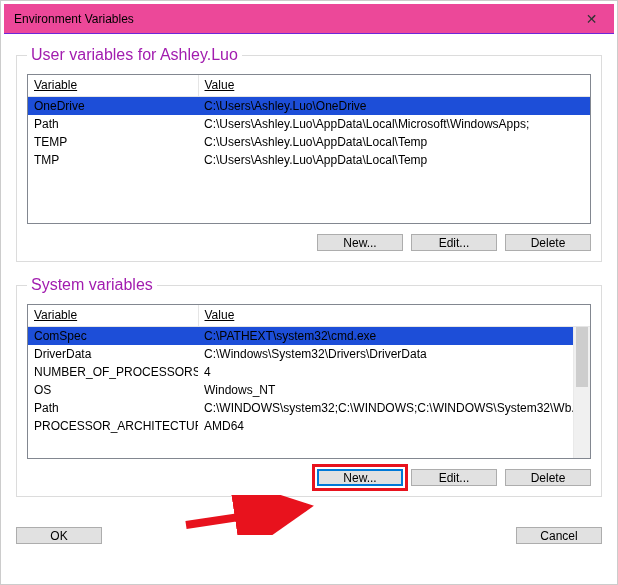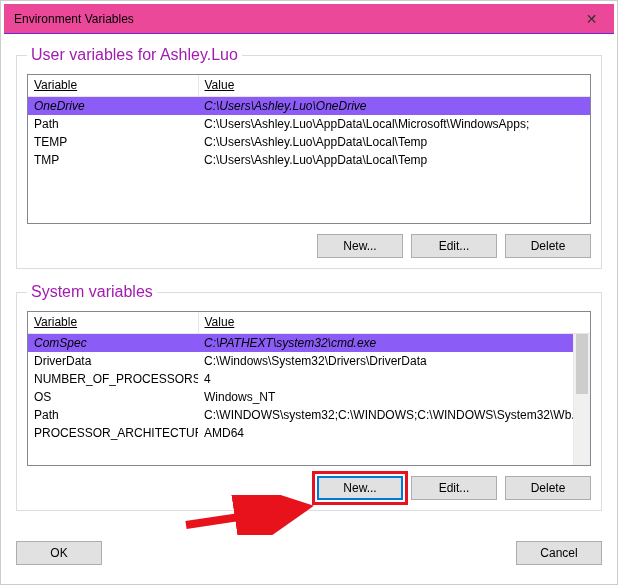--- a/index.html
+++ b/index.html
@@ -74,21 +74,21 @@
     text-decoration: underline;
   }
   table.vars th:last-child { border-right: none; }
   table.vars td {
     padding: 2px 6px;
     height: 18px;
     white-space: nowrap;
     overflow: hidden;
     text-overflow: clip;
   }
-  table.vars tr.sel td { background: #8b5cf6; font-style: italic; }
+  table.vars tr.sel td { background: #1d4ed8; }
   col.c1 { width: 170px; }
 
   
   .scroll-stub {
     position: absolute;
     right: 0; top: 22px; bottom: 0;
     width: 17px;
     background: #f0f0f0;
     border-left: 1px solid #e9e9e9;
   }
@@ -99,21 +99,21 @@
 
   
   .btn-row {
     display: flex;
     justify-content: flex-end;
     gap: 8px;
     margin-top: 10px;
   }
   .btn {
     min-width: 86px;
-    height: 24px;
+    height: 17px;
     background: #e1e1e1;
     border: 1px solid #adadad;
     font-family: inherit;
     font-size: 12px;
     cursor: pointer;
     padding: 0 8px;
   }
 
   .btn.highlight {
     border: 2px solid #0078d7;

